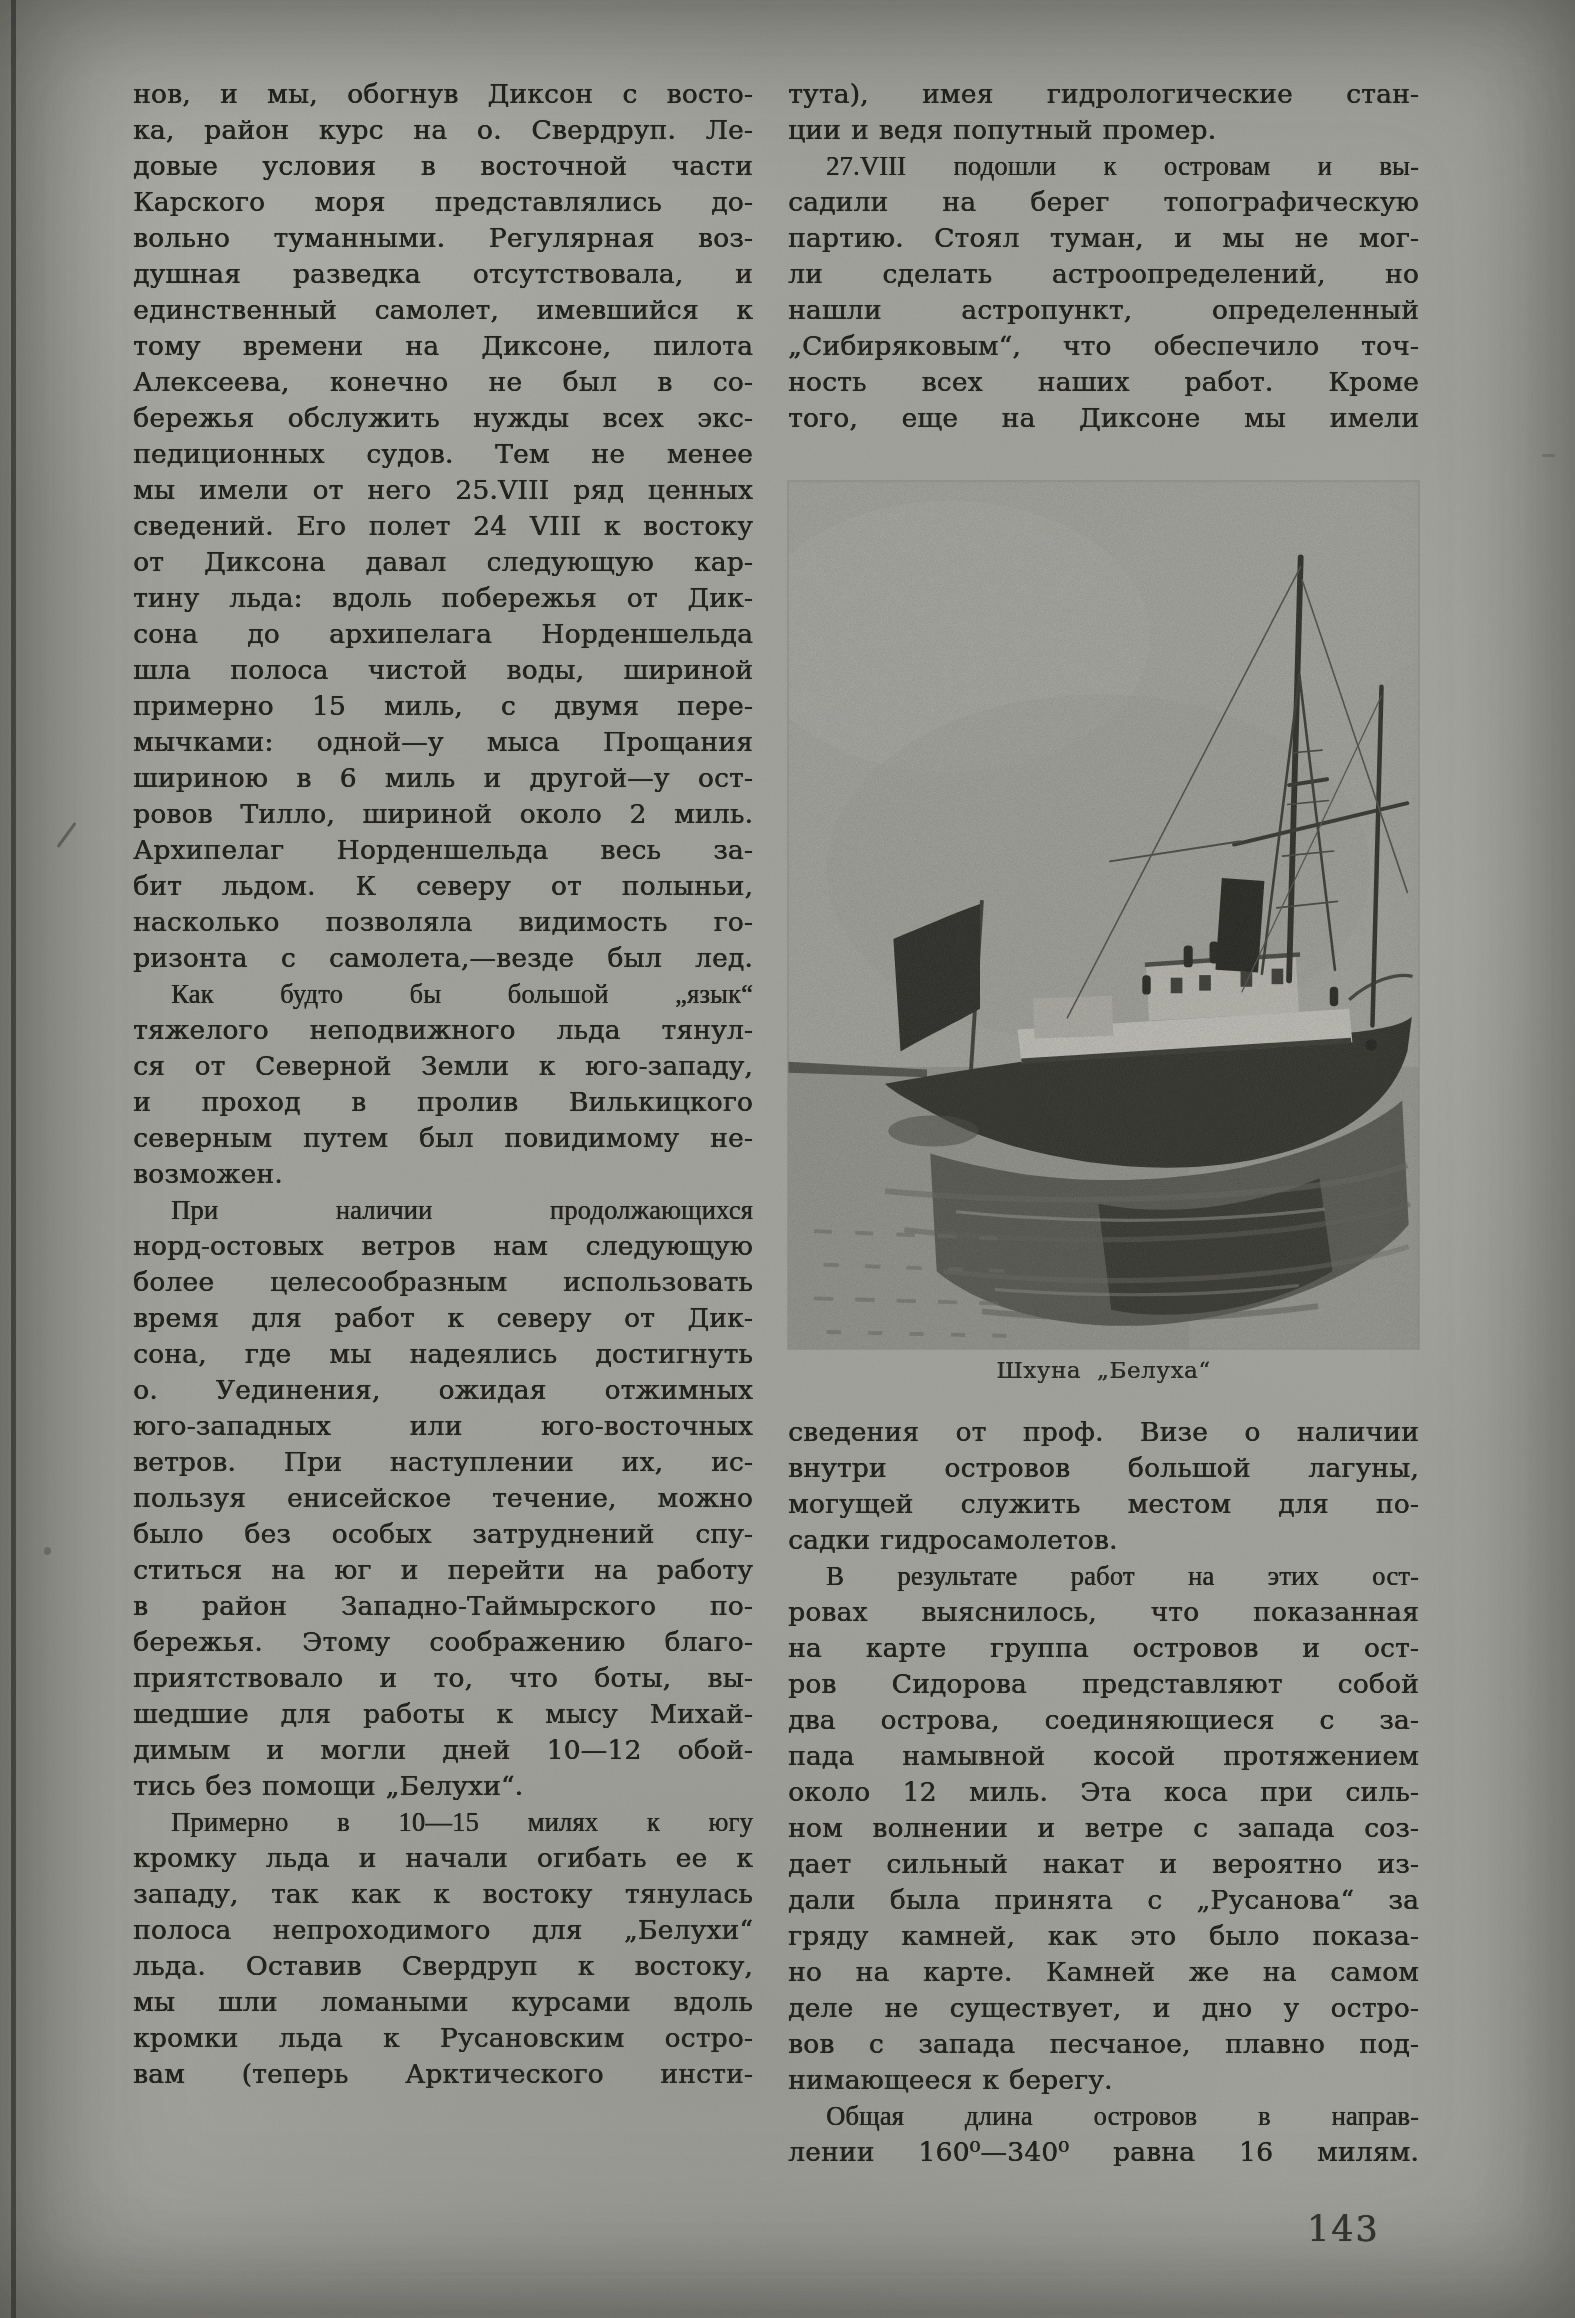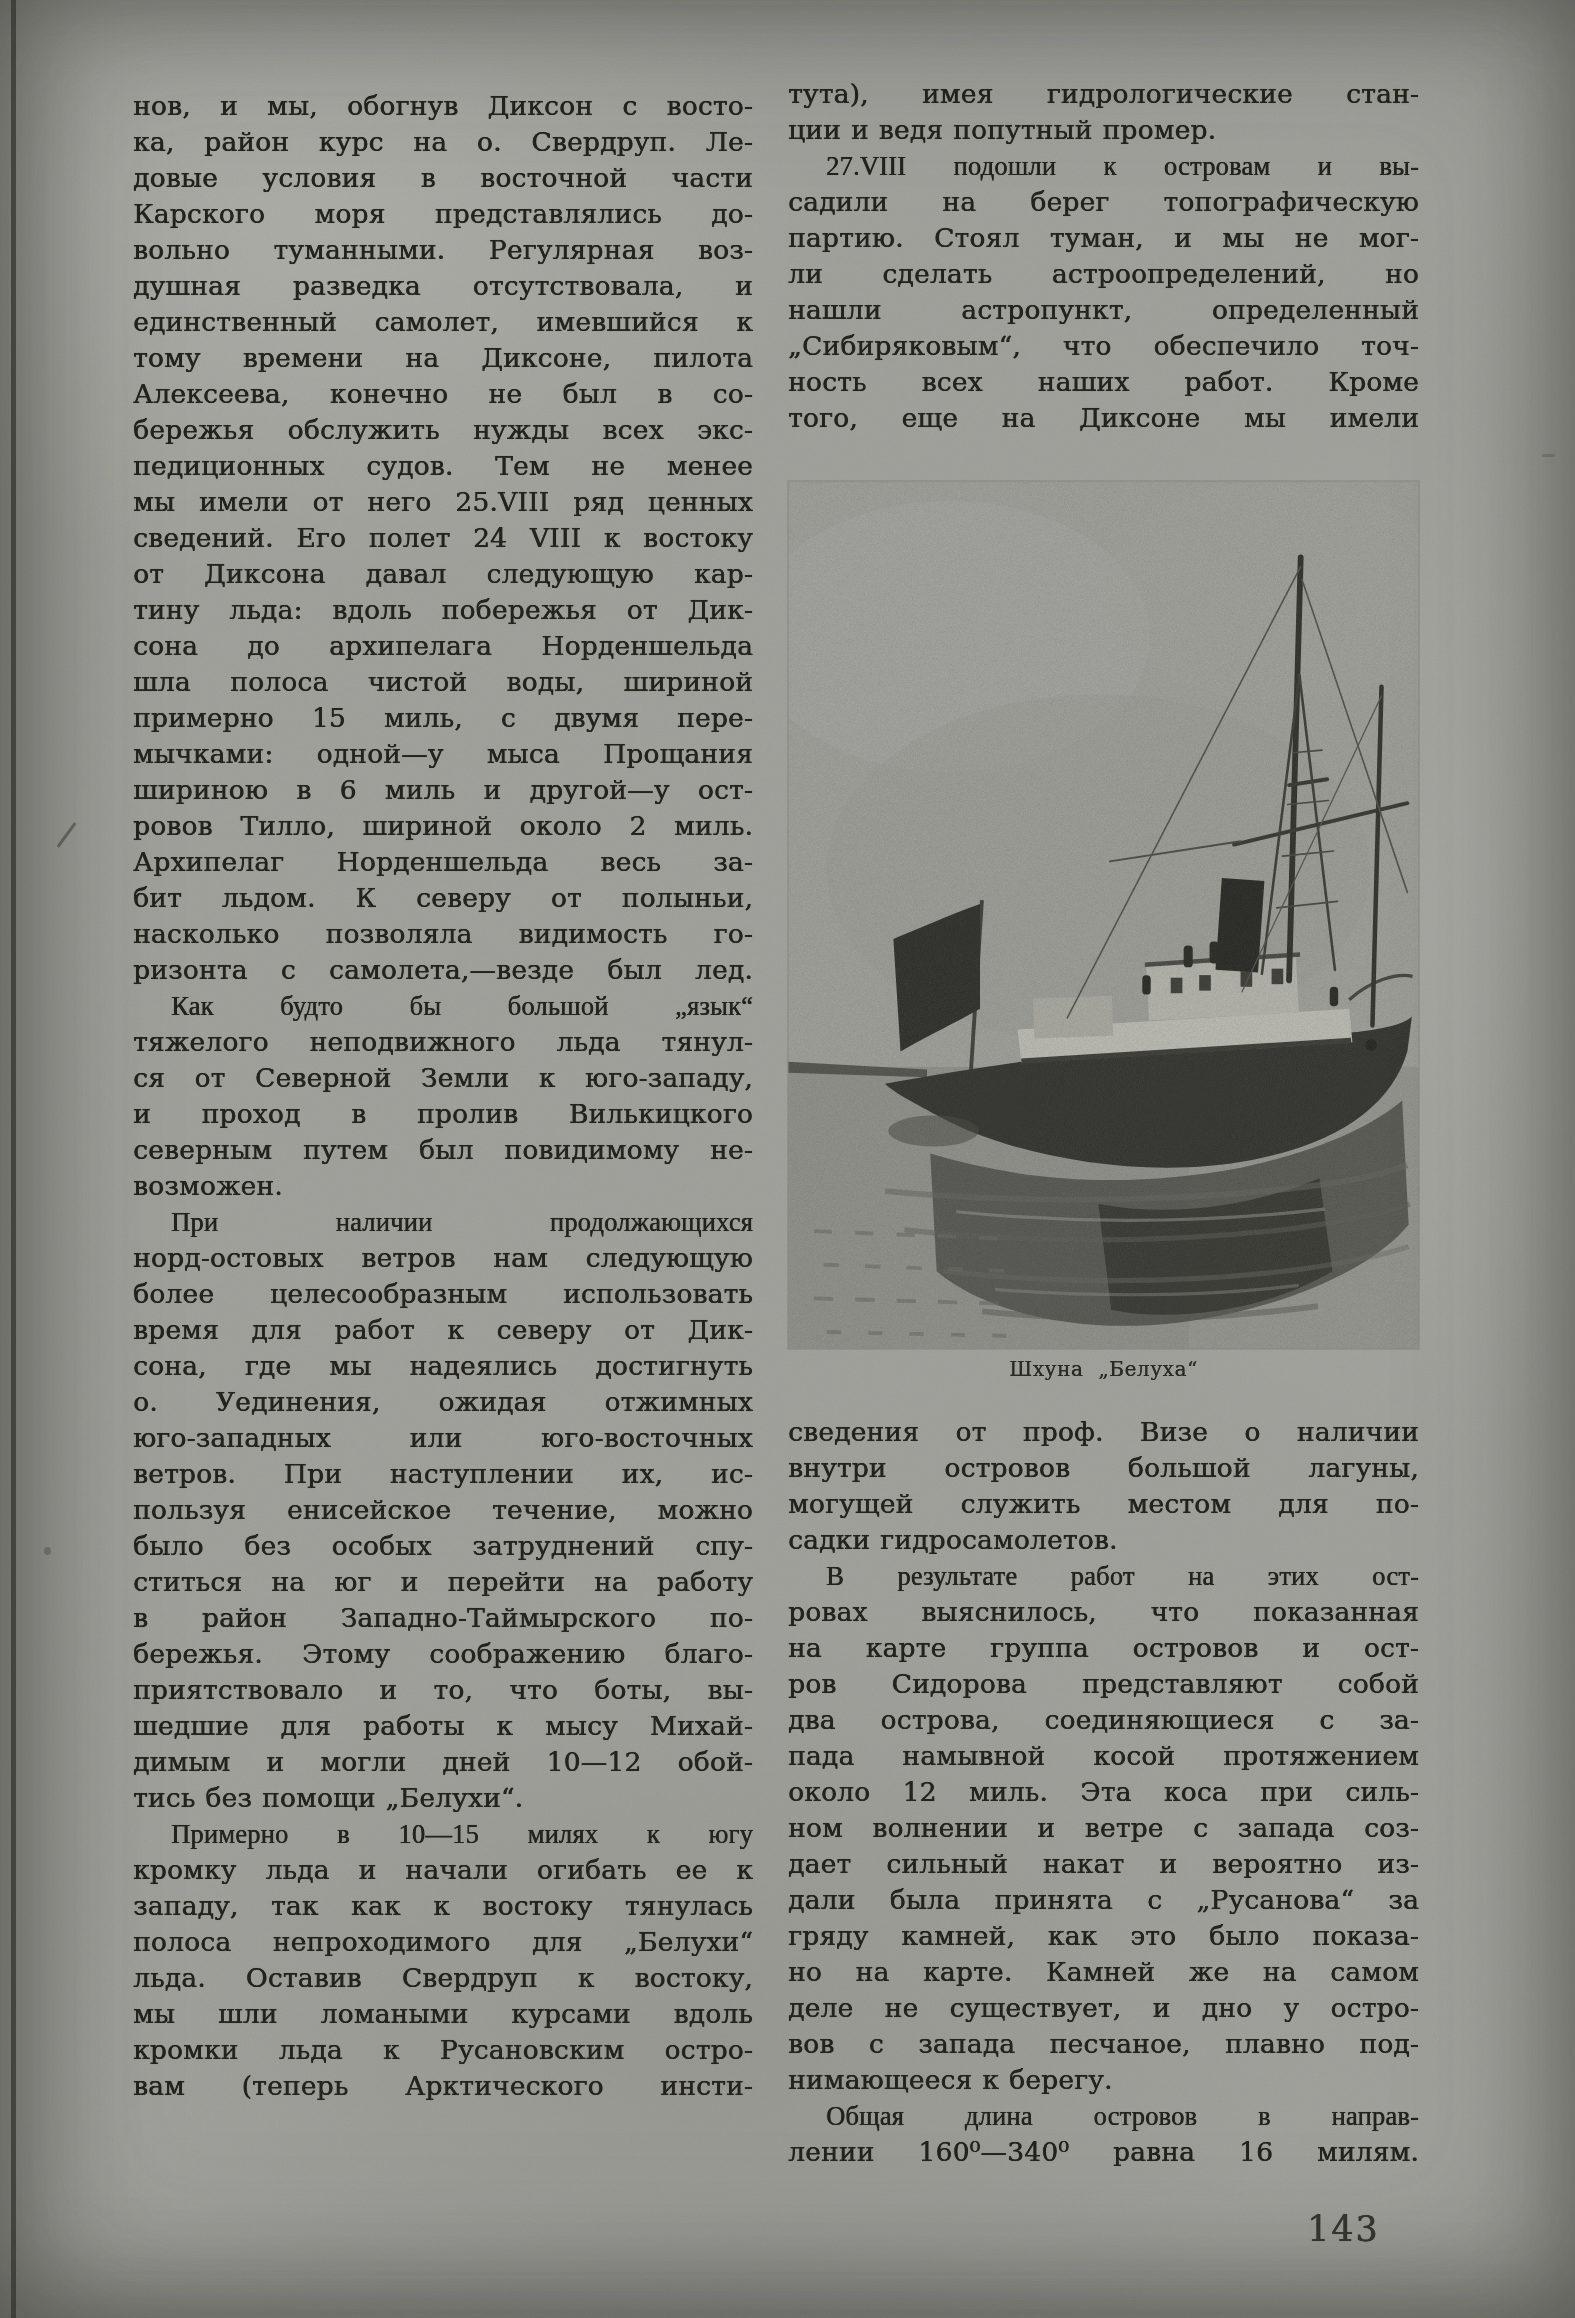--- a/index.html
+++ b/index.html
@@ -21,38 +21,38 @@
     background:linear-gradient(90deg,#9c9d97 0px,#85868o 0px,#85867f 5.2px,#55564f 10.4px,#7e7f79 19.4px,#92938d 45px,rgba(166,167,161,0) 110px);
   }
   .binding-line{
     position:absolute;left:11px;top:0;bottom:0;width:4.5px;background:#3d3e39;opacity:.75;pointer-events:none;
   }
   .vignette{
     position:absolute;inset:0;pointer-events:none;
     box-shadow:inset 0 0 168px rgba(42,42,38,.35), inset 45px 0 97px rgba(50,50,45,.22), inset -26px 0 78px rgba(60,60,55,.15), inset 0 -32px 91px rgba(52,52,47,.2);
   }
   .col{position:absolute;}
-  #col-left{left:133px;top:88px;width:620px;}
+  #col-left{left:133px;top:76px;width:620px;}
   #col-right-top{left:788px;top:76px;width:631px;}
   #col-right-bottom{left:788px;top:1414px;width:631px;}
   .line{
     font-size:26.5px;line-height:36px;color:var(--ink);
     text-align:justify;text-align-last:justify;
     letter-spacing:0.2px;word-spacing:1.3px;
     text-shadow:0.4px 0 0 currentColor, 0 0 0.8px rgba(32,32,26,.4);
   }
   .line.last{text-align-last:left;}
   .line.indent{text-indent:38px;font-family:Liberation Serif, serif;}
   .photo{
     position:absolute;left:788px;top:481px;width:631px;height:868px;
     box-shadow:0 0 0 0.6px rgba(120,120,114,.5);
   }
   .caption{
     position:absolute;left:788px;top:1357px;width:631px;
-    text-align:center;font-size:20px;color:#2d2d27;word-spacing:7.8px;letter-spacing:0.6px;
+    text-align:center;font-size:23px;color:#2d2d27;word-spacing:7.8px;letter-spacing:0.6px;
     text-shadow:0.3px 0 0 currentColor;
   }
   .page-number{
     position:absolute;left:1307px;top:2209px;width:129px;
     text-align:left;font-size:35px;color:#3a3a33;letter-spacing:1.9px;
     text-shadow:0.4px 0 0 currentColor, 0 0 1px rgba(40,40,34,.4);
   }
   .speck{position:absolute;pointer-events:none;}
   .speck1{left:65px;top:820px;width:3.2px;height:30px;background:#5c5c55;transform:rotate(36deg);border-radius:1.9px;opacity:.75;}
   .speck2{left:44px;top:1547px;width:7.1px;height:8.4px;background:#6b6b64;border-radius:50%;opacity:.6;}

